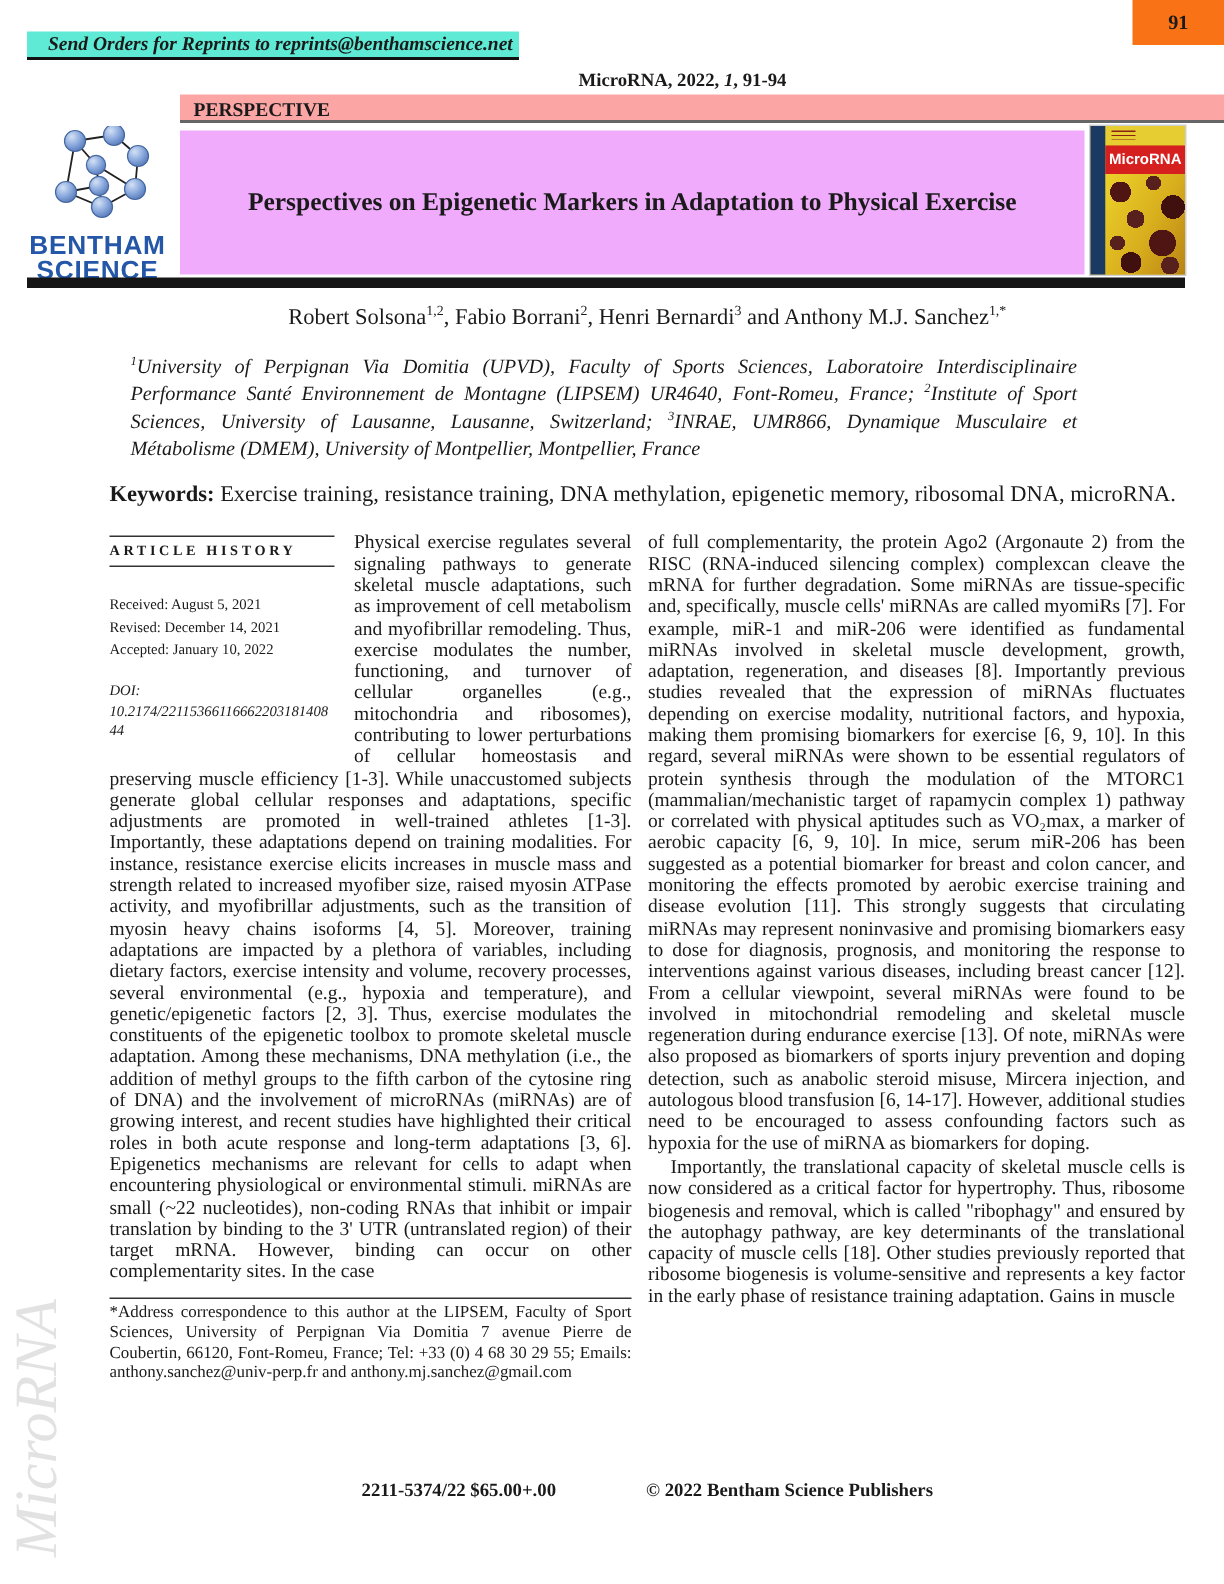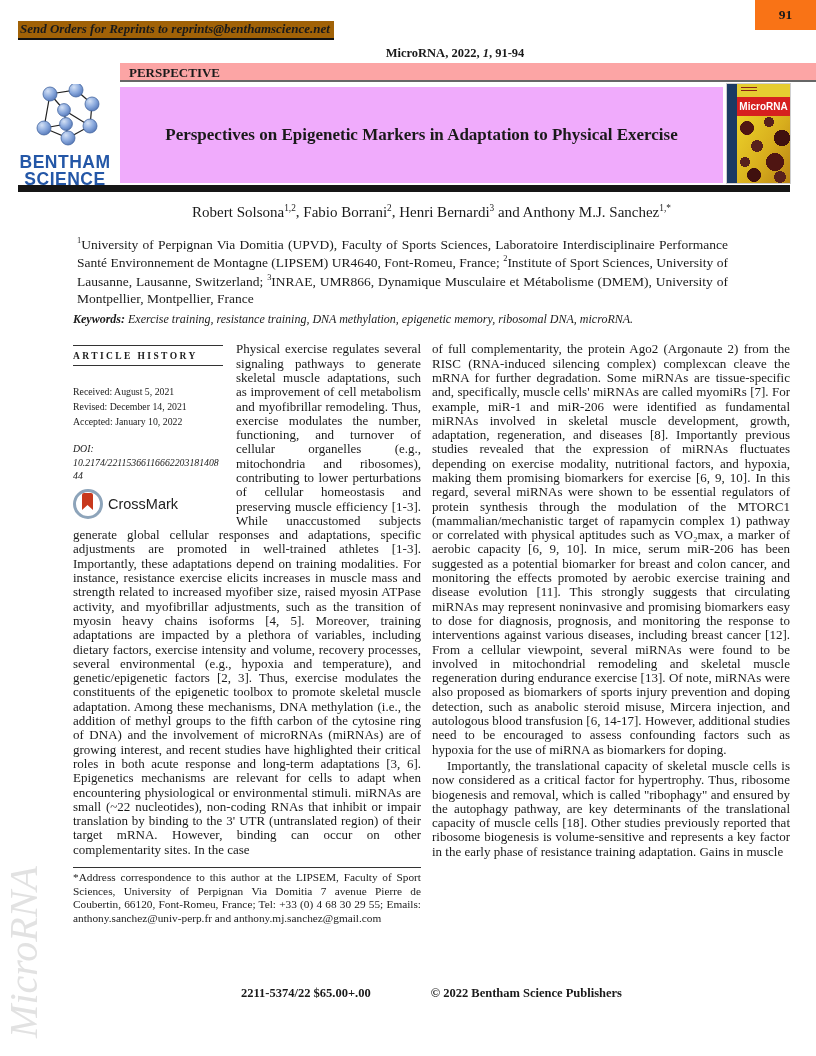--- a/index.html
+++ b/index.html
@@ -2,22 +2,22 @@
 <html lang="en"><head>
 <meta charset="utf-8">
 <style>
   html,body{margin:0;padding:0;}
   body{
     width:816px;height:1056px;position:relative;overflow:hidden;background:#ffffff;
     font-family:"Liberation Serif", serif;color:#1a1a1a;
   }
   
   .reprint{
-    position:absolute;left:18px;top:21px;background:#a16207;border-bottom:2px solid #111;
-    font-style:italic;font-weight:bold;font-size:13px;padding:0 4px 1px 2px;
+    position:absolute;left:18px;top:21px;background:#5eead4;border-bottom:2px solid #111;
+    font-style:italic;font-weight:bold;font-size:13px;padding:0 4px 1px 14px;
   }
   .pagenum{
     position:absolute;right:0;top:0;width:61px;height:30px;background:#f97316;
     display:flex;align-items:center;justify-content:center;font-weight:bold;font-size:13.5px;
   }
   .citation{
     position:absolute;left:120px;right:26px;top:46px;text-align:center;
     font-size:12.5px;font-weight:bold;
   }
   .citation .vol{font-style:italic;}
@@ -62,24 +62,24 @@
       radial-gradient(circle 5px at 8px 46px,#57201c 99%,transparent 100%),
       radial-gradient(circle 7px at 17px 59px,#40100e 99%,transparent 100%),
       radial-gradient(circle 6px at 43px 61px,#57201c 99%,transparent 100%),
       linear-gradient(120deg,#ecd22a 0%,#d8ae1d 55%,#b98414 100%);
   }
   
   .content{position:absolute;left:73px;top:203px;width:717px;}
   .authors{font-size:15px;margin:0 0 14px 0;text-align:center;}
   sup{font-size:0.62em;}
   .affil{
-    font-size:13.5px;line-height:1.33;text-align:justify;
-    margin:4px;padding-right:58px;
-  }
-  .kw{font-size:12px;margin-top:1px;font-style:italic;}
+    font-style:italic;font-size:13.5px;line-height:1.33;text-align:justify;
+    margin:14px;padding-right:58px;
+  }
+  .kw{font-size:15px;margin-top:1px;}
   .cols{display:flex;gap:11px;margin-top:15px;}
   .colL{width:348px;}
   .colR{width:358px;}
   p.body{font-size:13px;text-align:justify;line-height:1.1;margin:0;hyphens:auto;}
   .colR p.body + p.body{text-indent:15px;margin-top:2px;}
   
   .ahbox{float:left;width:150px;margin:3px 13px 5px 0;}
   .ah-head{
     font-size:9.5px;font-weight:bold;letter-spacing:2.4px;border-top:1.5px solid #333;
     border-bottom:1.5px solid #333;padding:5px 0 4px 0;
@@ -178,24 +178,20 @@
         <div class="ah-head">ARTICLE HISTORY</div>
         <div class="ah-dates">
           <div>Received: August 5, 2021</div>
           <div>Revised: December 14, 2021</div>
           <div>Accepted: January 10, 2022</div>
         </div>
         <div class="ah-doi">
           <div>DOI:</div>
           <div>10.2174/2211536611666220318140844</div>
         </div>
-        <div class="cm">
-          <span class="cm-icon"></span>
-          <span class="cm-label">CrossMark</span>
-        </div>
       </div>
       <p class="body">Physical exercise regulates several signaling pathways to generate skeletal muscle adaptations, such as improvement of cell metabolism and myofibrillar remodeling. Thus, exercise modulates the number, functioning, and turnover of cellular organelles (e.g., mitochondria and ribosomes), contributing to lower perturbations of cellular homeostasis and preserving muscle efficiency [1-3]. While unaccustomed subjects generate global cellular responses and adaptations, specific adjustments are promoted in well-trained athletes [1-3]. Importantly, these adaptations depend on training modalities. For instance, resistance exercise elicits increases in muscle mass and strength related to increased myofiber size, raised myosin ATPase activity, and myofibrillar adjustments, such as the transition of myosin heavy chains isoforms [4, 5]. Moreover, training adaptations are impacted by a plethora of variables, including dietary factors, exercise intensity and volume, recovery processes, several environmental (e.g., hypoxia and temperature), and genetic/epigenetic factors [2, 3]. Thus, exercise modulates the constituents of the epigenetic toolbox to promote skeletal muscle adaptation. Among these mechanisms, DNA methylation (i.e., the addition of methyl groups to the fifth carbon of the cytosine ring of DNA) and the involvement of microRNAs (miRNAs) are of growing interest, and recent studies have highlighted their critical roles in both acute response and long-term adaptations [3, 6]. Epigenetics mechanisms are relevant for cells to adapt when encountering physiological or environmental stimuli. miRNAs are small (~22 nucleotides), non-coding RNAs that inhibit or impair translation by binding to the 3' UTR (untranslated region) of their target mRNA. However, binding can occur on other complementarity sites. In the case</p>
       <div class="footnote">*Address correspondence to this author at the LIPSEM, Faculty of Sport Sciences, University of Perpignan Via Domitia 7 avenue Pierre de Coubertin, 66120, Font-Romeu, France; Tel: +33 (0) 4 68 30 29 55; Emails: anthony.sanchez@univ-perp.fr and anthony.mj.sanchez@gmail.com</div>
     </div>
     <div class="colR">
       <p class="body">of full complementarity, the protein Ago2 (Argonaute 2) from the RISC (RNA-induced silencing complex) complexcan cleave the mRNA for further degradation. Some miRNAs are tissue-specific and, specifically, muscle cells' miRNAs are called myomiRs [7]. For example, miR-1 and miR-206 were identified as fundamental miRNAs involved in skeletal muscle development, growth, adaptation, regeneration, and diseases [8]. Importantly previous studies revealed that the expression of miRNAs fluctuates depending on exercise modality, nutritional factors, and hypoxia, making them promising biomarkers for exercise [6, 9, 10]. In this regard, several miRNAs were shown to be essential regulators of protein synthesis through the modulation of the MTORC1 (mammalian/mechanistic target of rapamycin complex 1) pathway or correlated with physical aptitudes such as VO₂max, a marker of aerobic capacity [6, 9, 10]. In mice, serum miR-206 has been suggested as a potential biomarker for breast and colon cancer, and monitoring the effects promoted by aerobic exercise training and disease evolution [11]. This strongly suggests that circulating miRNAs may represent noninvasive and promising biomarkers easy to dose for diagnosis, prognosis, and monitoring the response to interventions against various diseases, including breast cancer [12]. From a cellular viewpoint, several miRNAs were found to be involved in mitochondrial remodeling and skeletal muscle regeneration during endurance exercise [13]. Of note, miRNAs were also proposed as biomarkers of sports injury prevention and doping detection, such as anabolic steroid misuse, Mircera injection, and autologous blood transfusion [6, 14-17]. However, additional studies need to be encouraged to assess confounding factors such as hypoxia for the use of miRNA as biomarkers for doping.</p>
       <p class="body">Importantly, the translational capacity of skeletal muscle cells is now considered as a critical factor for hypertrophy. Thus, ribosome biogenesis and removal, which is called "ribophagy" and ensured by the autophagy pathway, are key determinants of the translational capacity of muscle cells [18]. Other studies previously reported that ribosome biogenesis is volume-sensitive and represents a key factor in the early phase of resistance training adaptation. Gains in muscle</p>
     </div>
   </div>
 </div>

